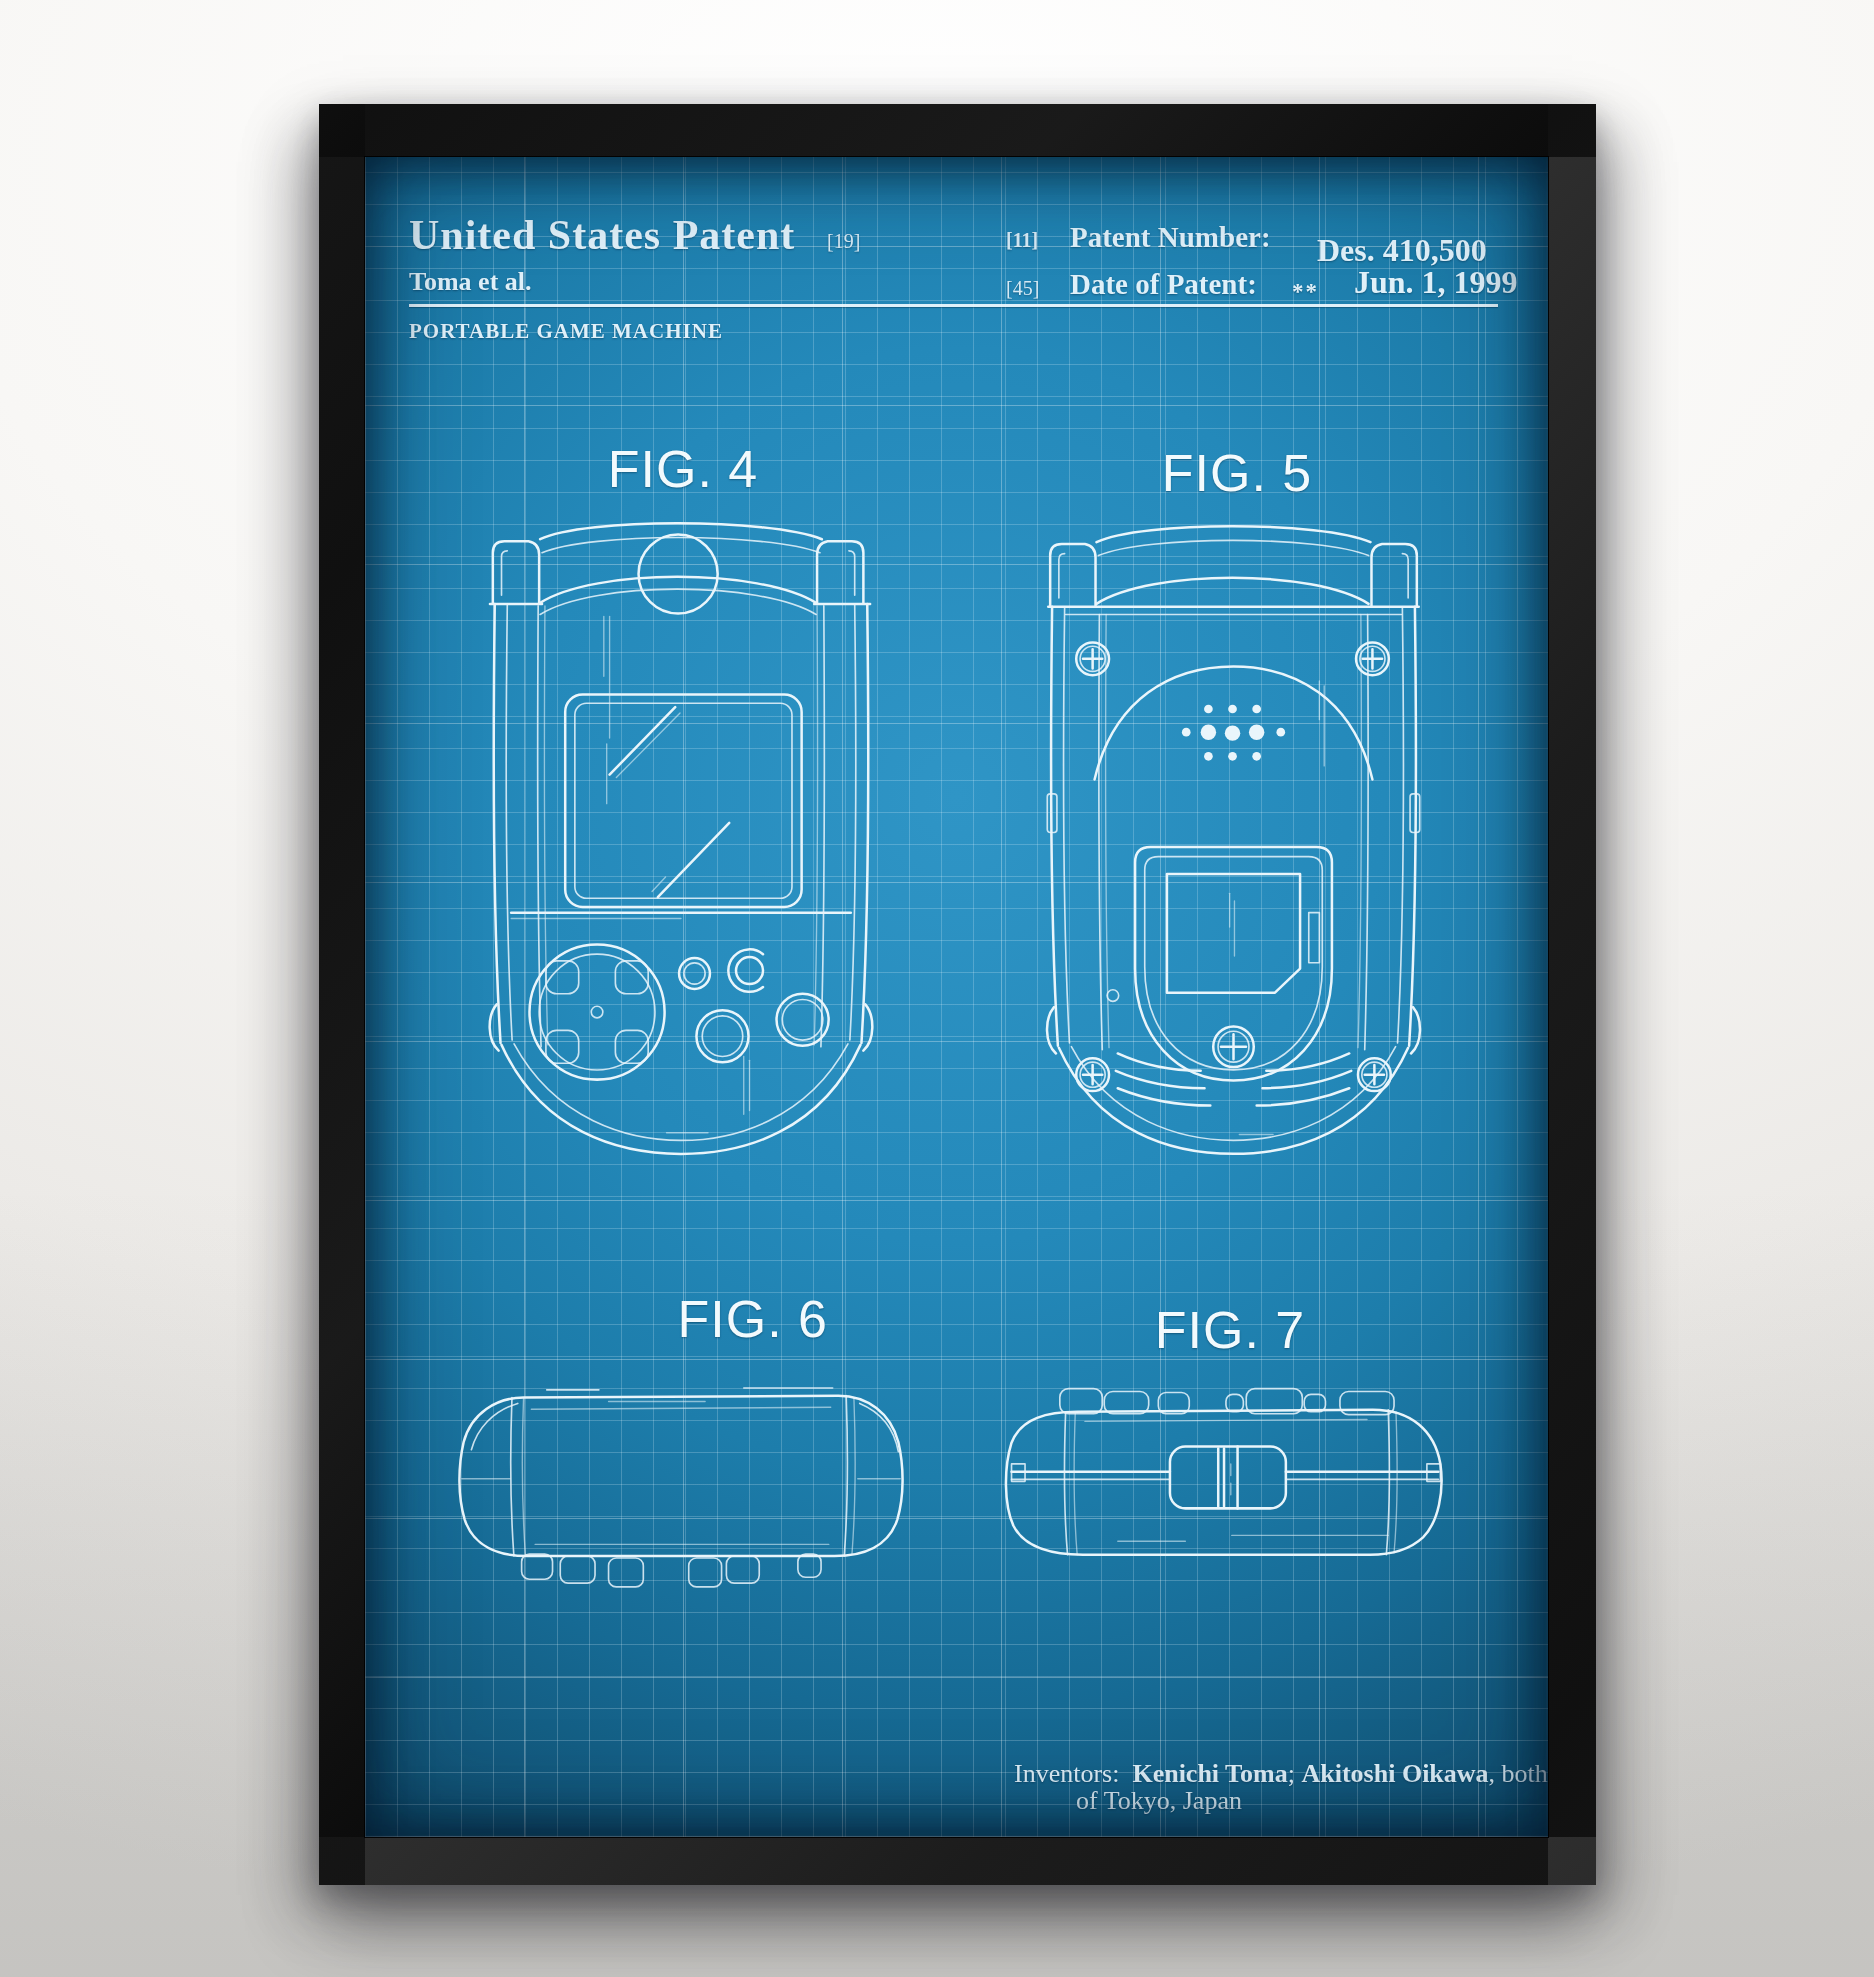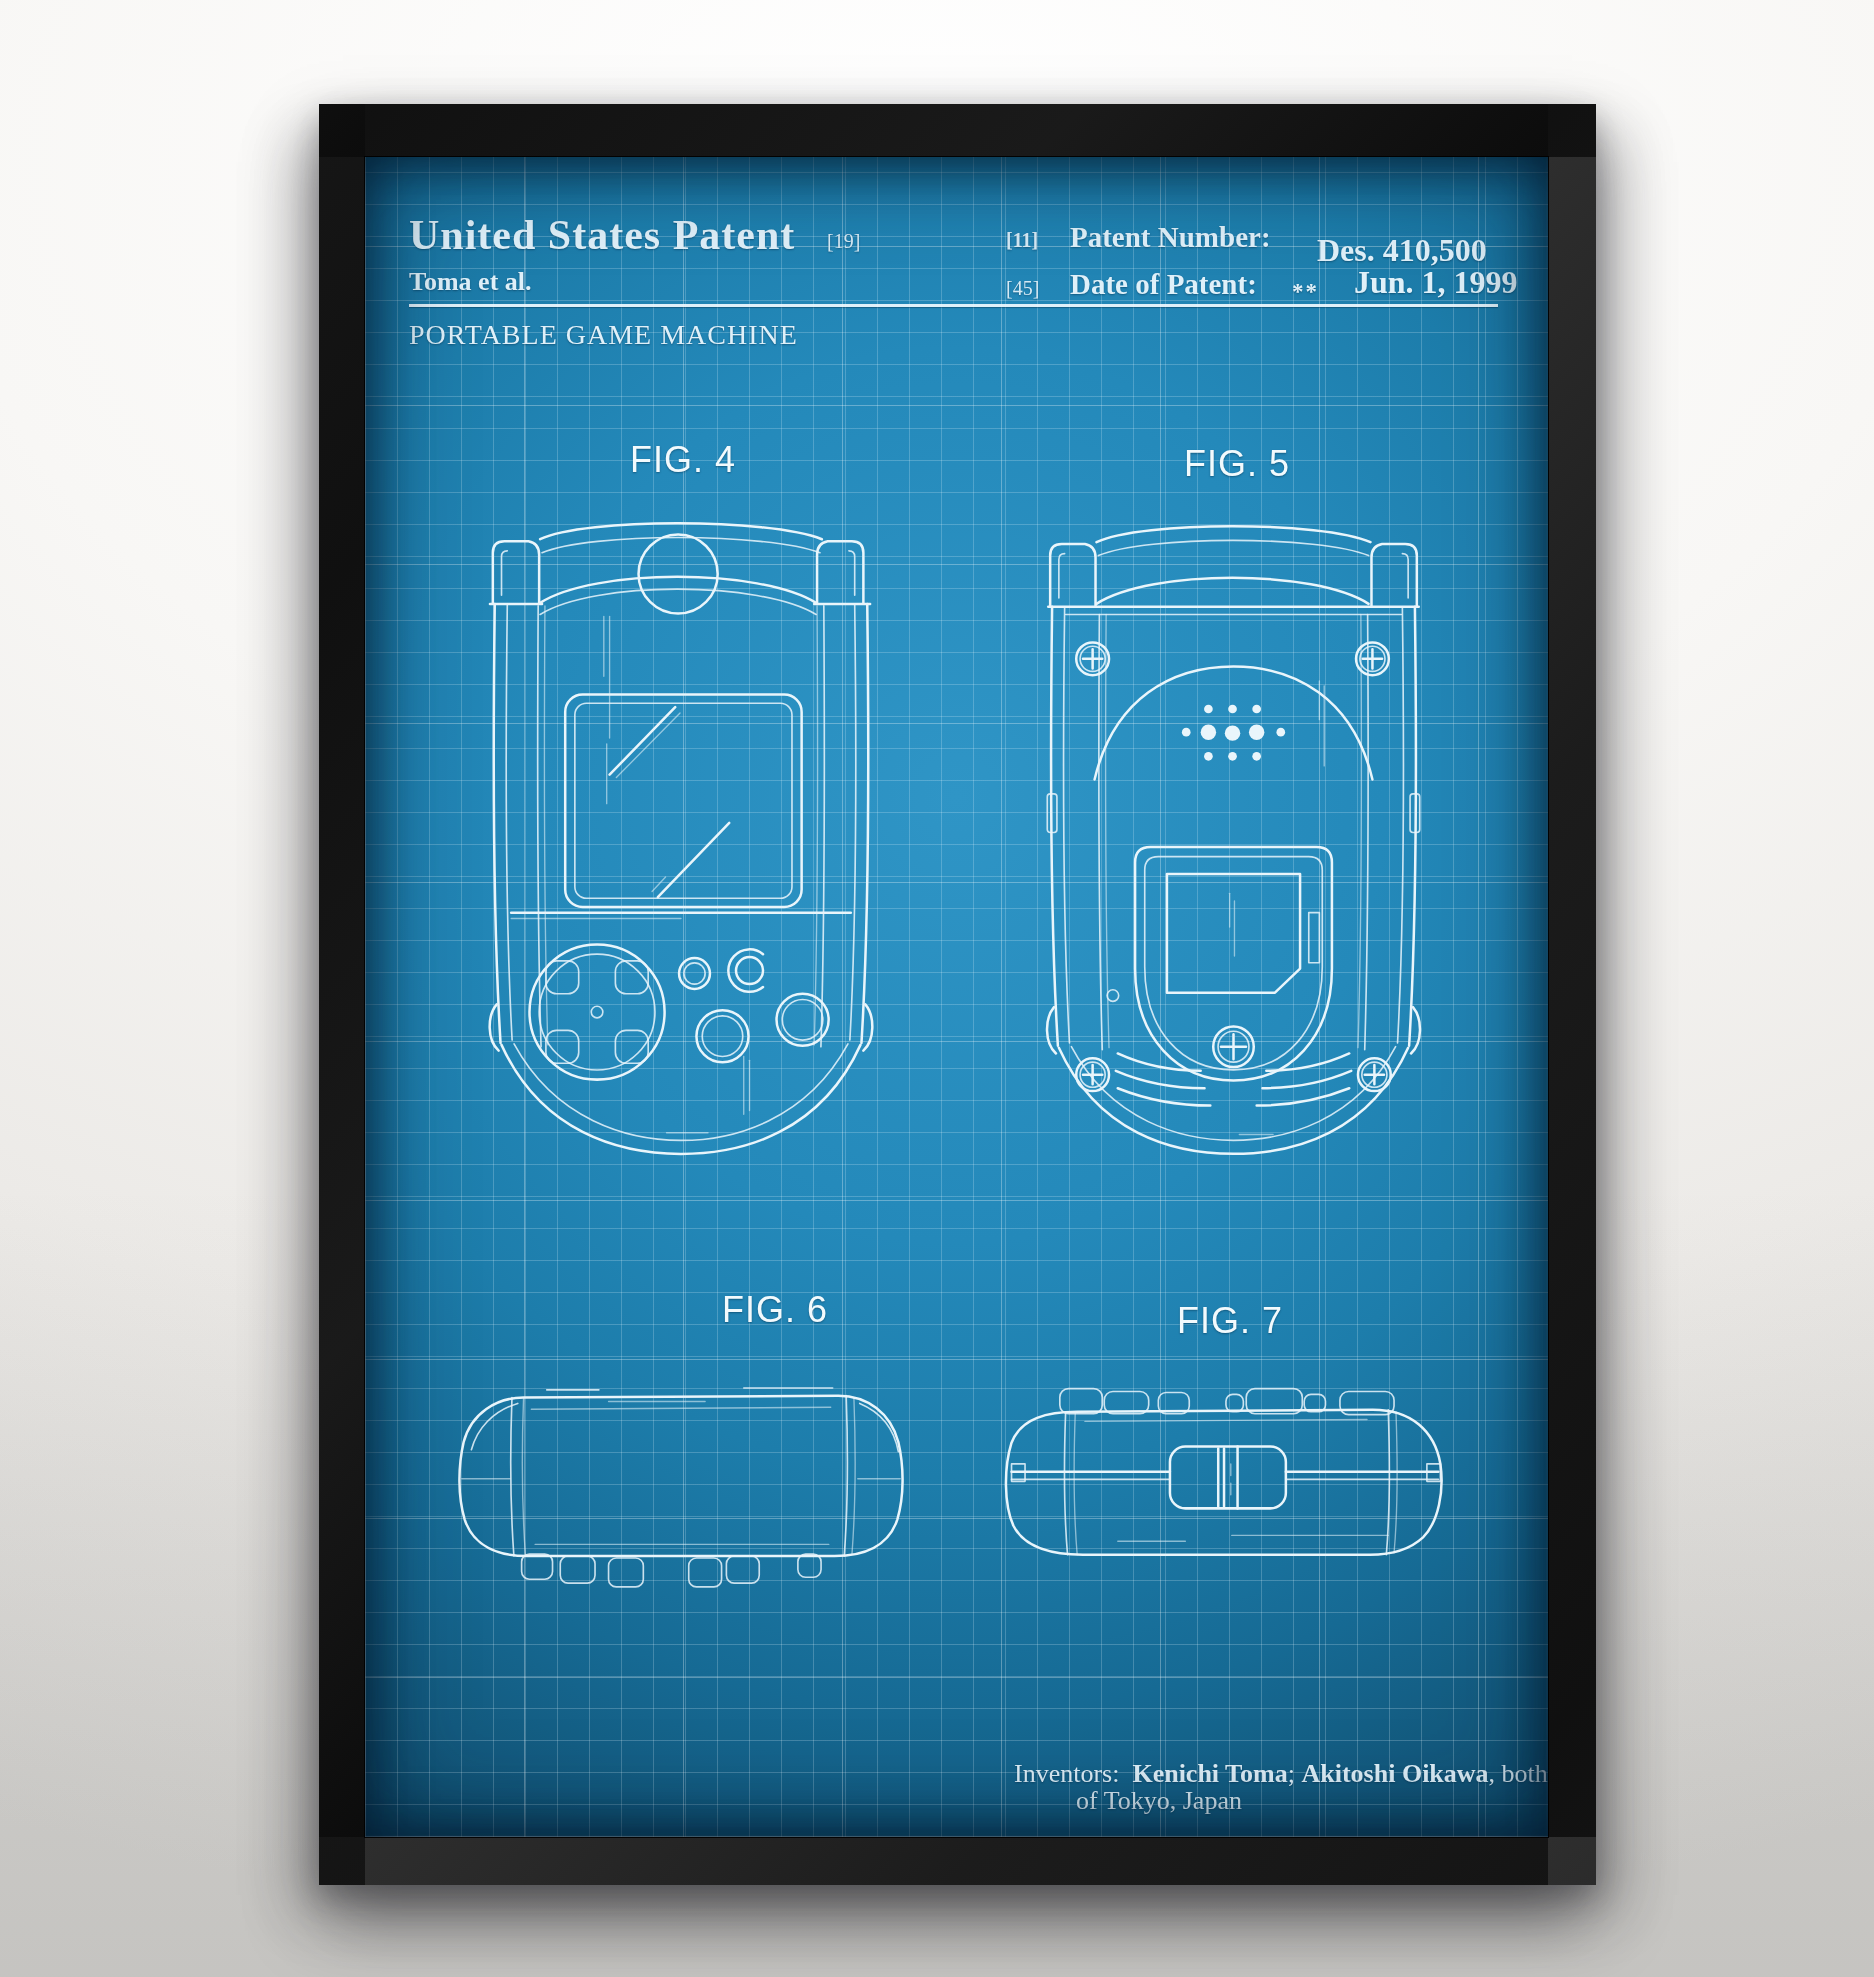--- a/index.html
+++ b/index.html
@@ -29,25 +29,25 @@
                     inset 33px 0 53px -21px rgba(2,16,30,0.40),
                     inset -33px 0 53px -21px rgba(2,16,30,0.40),
                     inset -1.9px -1.9px 1.9px rgba(255,255,255,0.06);}
   .ptxt{position:absolute;color:#dff0f9;text-shadow:0 1px 1.9px rgba(3,40,66,0.45);white-space:nowrap;}
   .title{font-size:42px;font-weight:bold;letter-spacing:1px;}
   .code{font-size:20px;opacity:0.95;}
   .authors{font-size:26px;font-weight:bold;}
   .flabel{font-size:29px;font-weight:bold;}
   .fvalue{font-size:32px;font-weight:bold;}
   .stars{font-size:23px;font-weight:bold;letter-spacing:1.9px;}
-  .doctitle{font-size:28px;font-weight:normal;letter-spacing:1px;}
+  .doctitle{font-size:21px;font-weight:bold;letter-spacing:1px;}
   .rule{position:absolute;background:rgba(240,250,255,0.92);height:2.9px;
         box-shadow:0 1px 1px rgba(3,40,66,0.4);}
   .figlabel{position:absolute;width:290px;text-align:center;color:#f2fafd;
-        font-family:"Liberation Sans", sans-serif;font-size:36px;letter-spacing:1px;
+        font-family:"Liberation Sans", sans-serif;font-size:52px;letter-spacing:1px;
         text-shadow:0 1px 1.9px rgba(3,40,66,0.45);white-space:nowrap;}
   .figsvg{position:absolute;overflow:visible;}
   .inv-line{position:absolute;color:#dff0f9;font-size:26px;white-space:pre;
         text-shadow:0 1px 1.9px rgba(3,40,66,0.45);}
   .b{font-weight:bold;}
   
   .ln{fill:none;stroke:#e9f5fb;stroke-width:2.6;stroke-linecap:round;stroke-linejoin:round;}
   .lt{fill:none;stroke:#e9f5fb;stroke-width:1.7;stroke-linecap:round;stroke-linejoin:round;opacity:0.85;}
   .ld{fill:none;stroke:#e9f5fb;stroke-width:1.4;stroke-linecap:round;stroke-linejoin:round;opacity:0.55;}
   .dot{fill:#e9f5fb;stroke:none;}

